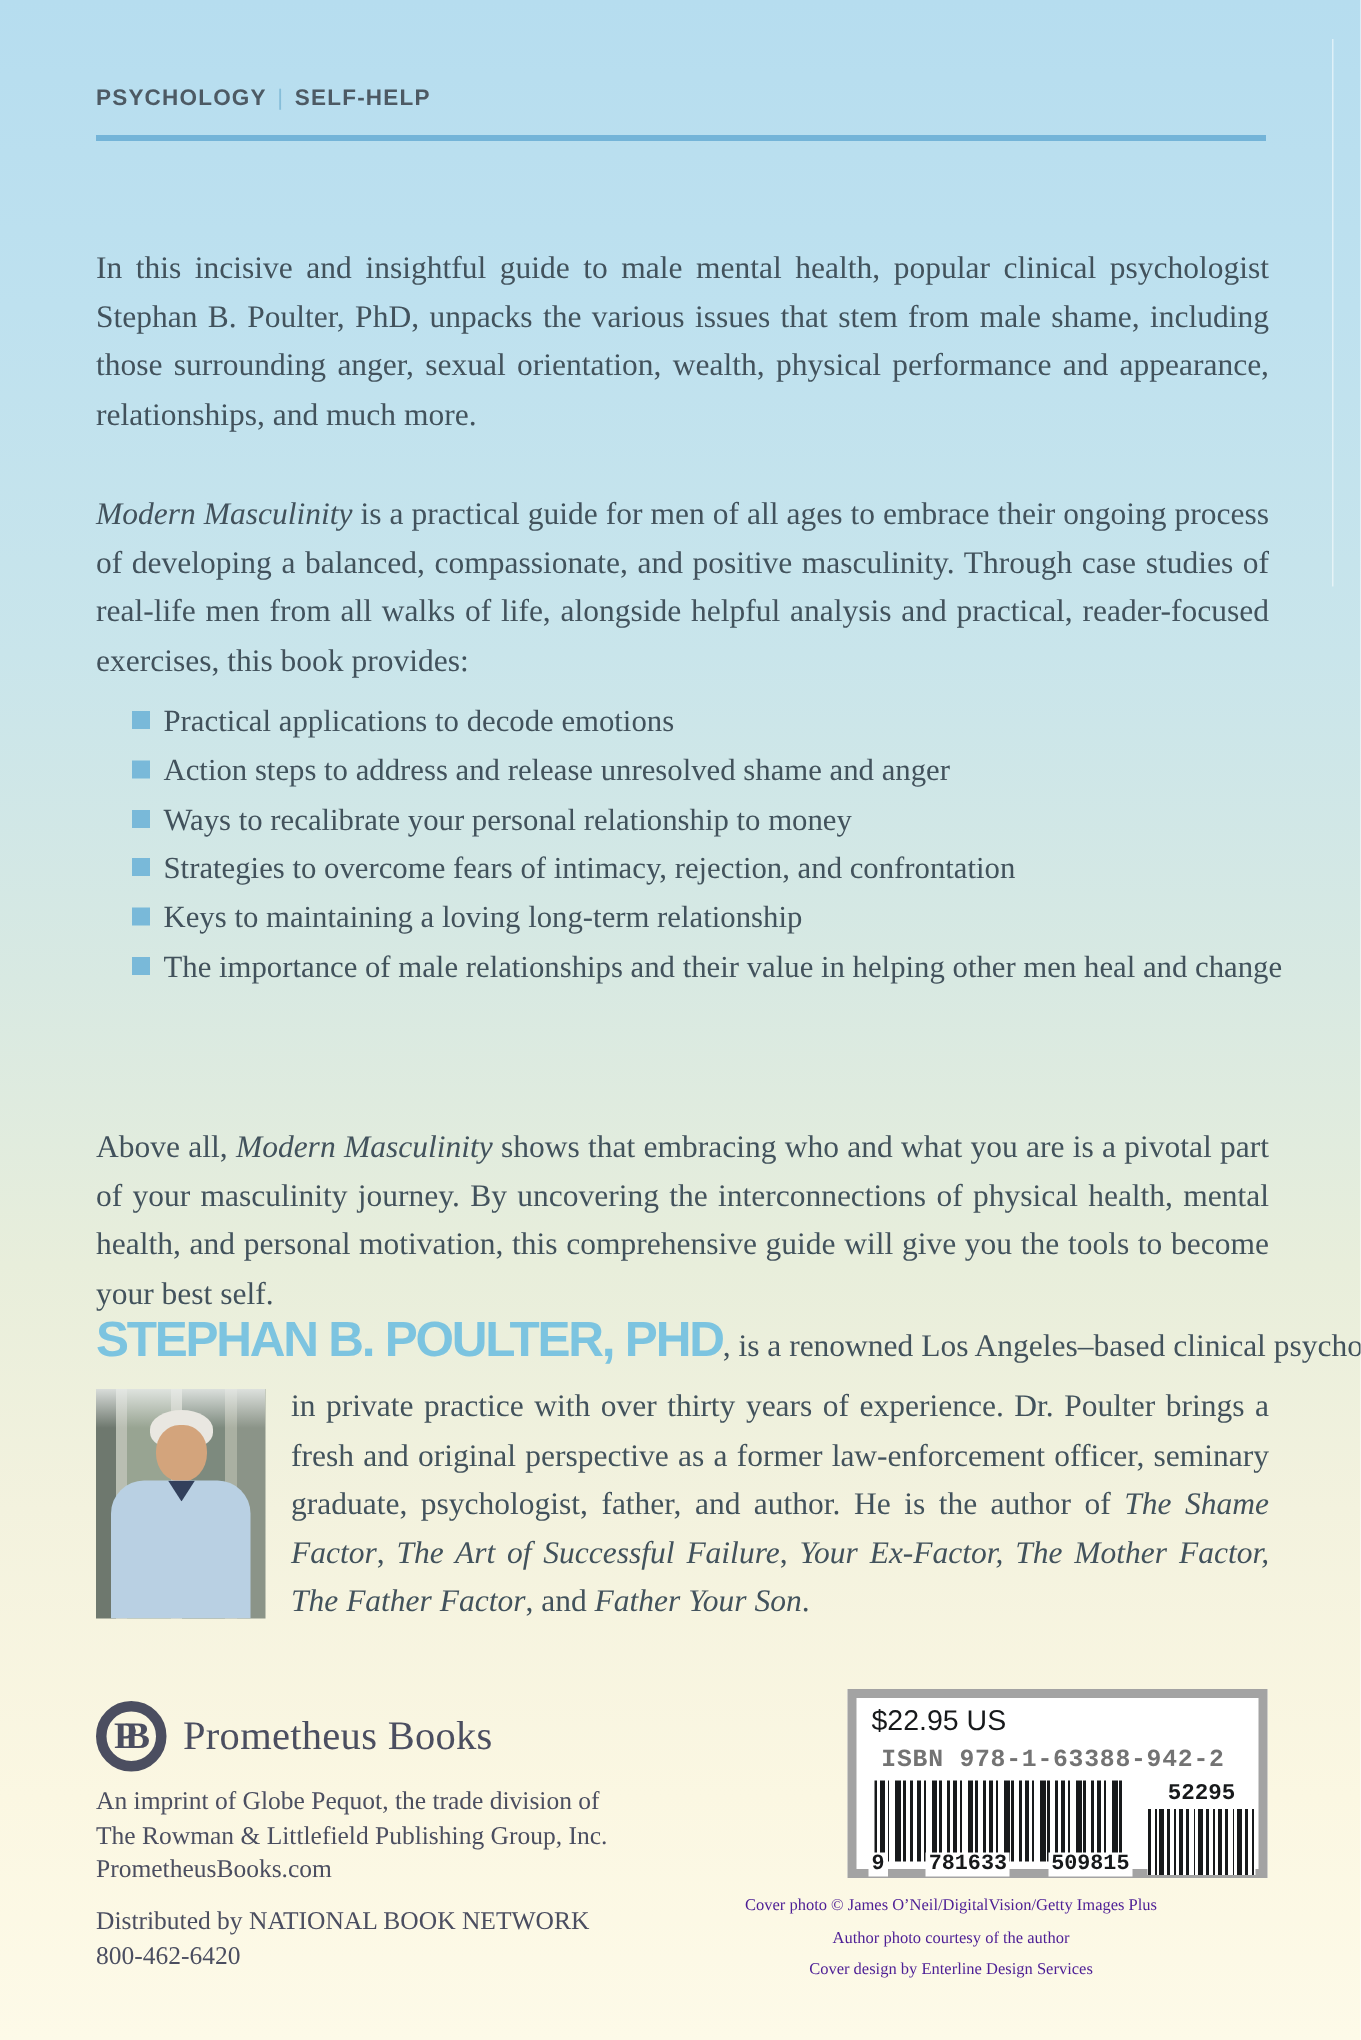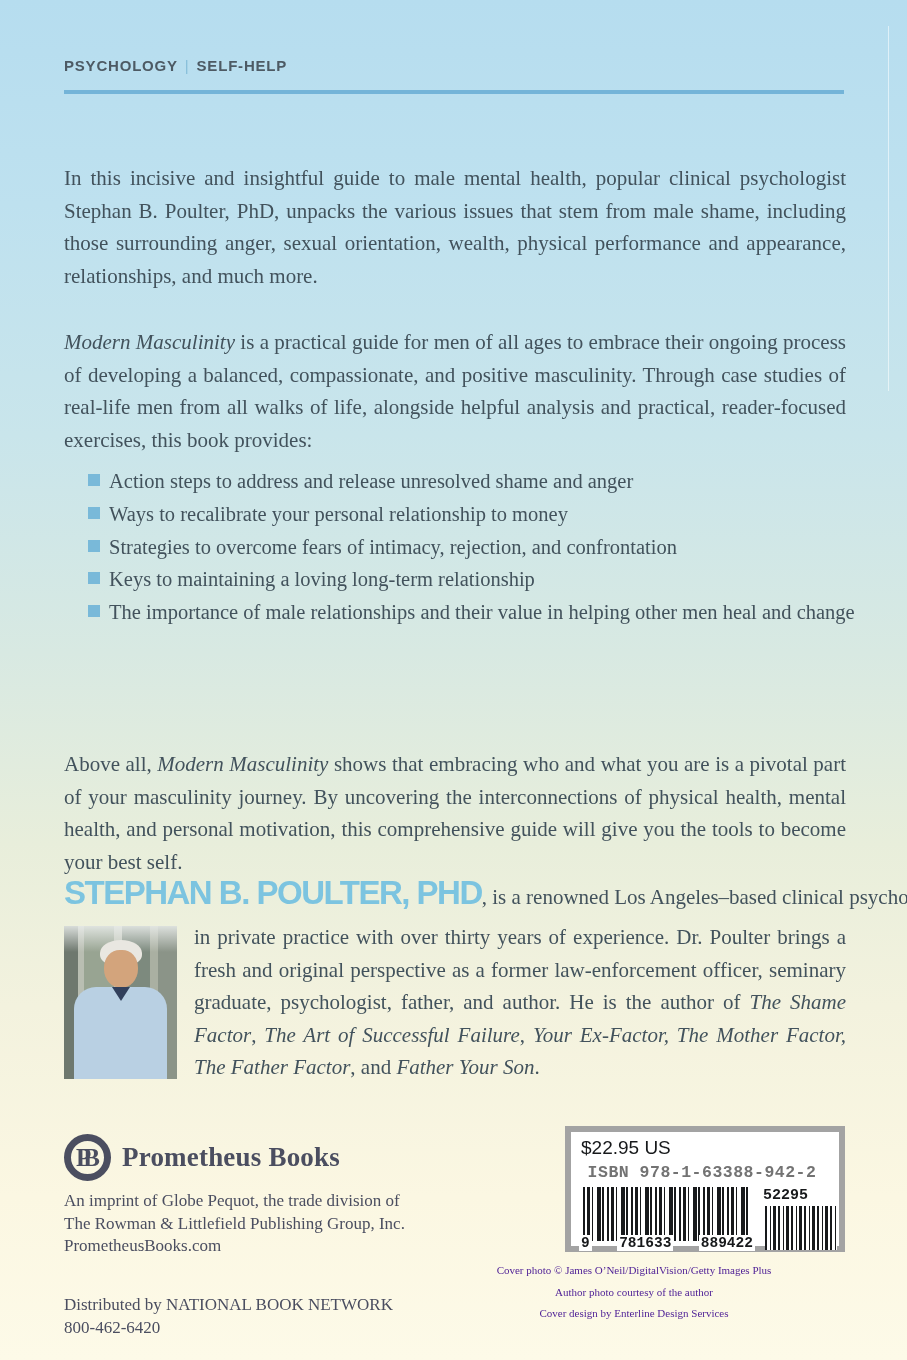--- a/index.html
+++ b/index.html
@@ -100,25 +100,25 @@
 
   
   .publisher { position: absolute; left: 64px; top: 1134px; color: #4b4e60; }
   .logo-row { display: flex; align-items: center; gap: 11px; }
   .logo-circle {
     width: 47px; height: 47px; border: 7px solid #4b4e60; border-radius: 50%;
     display: flex; align-items: center; justify-content: center;
     font-weight: bold; font-size: 25px; letter-spacing: -8px;
     color: #4b4e60; padding-right: 7px;
   }
-  .publisher-name { font-weight: bold; font-size: 27px; letter-spacing: 0.2px; }
+  .publisher-name { font-weight: normal; font-size: 27px; letter-spacing: 0.2px; }
   .imprint { margin-top: 9px; font-size: 17px; line-height: 22.5px; }
   .distribution {
     position: absolute; left: 64px; top: 1269px;
-    font-size: 17px; line-height: 23px; color: #4b4e60; margin-top: 24px;
+    font-size: 17px; line-height: 23px; color: #4b4e60;
   }
 
   
   .barcode-box {
     position: absolute; left: 565px; top: 1126px; width: 280px; height: 126px;
     background: #ffffff; border: 6px solid #a3a3a3;
   }
   .price {
     position: absolute; left: 10px; top: 5px;
     font-family: "Liberation Sans", sans-serif; font-size: 19px; color: #17191b;
@@ -136,21 +136,21 @@
       #17191b 19px 21px, #fff 21px 24px);
   }
   .ean-digits {
     position: absolute; left: 8px; top: 103px; width: 176px;
     display: flex; justify-content: space-between;
     font-family: "Liberation Mono", monospace; font-weight: bold;
     font-size: 14.5px; color: #17191b; background: transparent;
   }
   .ean-digits span { background: #fff; padding: 0 2px; }
   .addon-code {
-    position: absolute; left: 192px; top: 55px; width: 76px; 
+    position: absolute; left: 192px; top: 55px; width: 76px; text-align: center;
     font-family: "Liberation Mono", monospace; font-weight: bold;
     font-size: 15px; color: #17191b;
   }
   .bars-addon {
     position: absolute; left: 194px; top: 74px; width: 72px; height: 44px;
     background: repeating-linear-gradient(90deg,
       #17191b 0 2px, #fff 2px 5px, #17191b 5px 6px, #fff 6px 8px,
       #17191b 8px 11px, #fff 11px 13px);
   }
 
@@ -177,21 +177,21 @@
 
   <p class="para" id="p1">
     <span>In this incisive and insightful guide to male mental health, popular clinical psychologist Stephan B. Poulter, PhD, unpacks the various issues that stem from male shame, including those surrounding anger, sexual orientation, wealth, physical performance and appearance, relationships, and much more.</span>
   </p>
 
   <p class="para" id="p2">
     <em>Modern Masculinity</em><span> is a practical guide for men of all ages to embrace their ongoing process of developing a balanced, compassionate, and positive masculinity. Through case studies of real-life men from all walks of life, alongside helpful analysis and practical, reader-focused exercises, this book provides:</span>
   </p>
 
   <ul class="bullets">
-    <li><span class="bullet-sq"></span></li>
+    <li><span class="bullet-sq"></span><span>Practical applications to decode emotions</span></li>
     <li><span class="bullet-sq"></span><span>Action steps to address and release unresolved shame and anger</span></li>
     <li><span class="bullet-sq"></span><span>Ways to recalibrate your personal relationship to money</span></li>
     <li><span class="bullet-sq"></span><span>Strategies to overcome fears of intimacy, rejection, and confrontation</span></li>
     <li><span class="bullet-sq"></span><span>Keys to maintaining a loving long-term relationship</span></li>
     <li><span class="bullet-sq"></span><span>The importance of male relationships and their value in helping other men heal and change</span></li>
   </ul>
 
   <p class="para" id="p3">
     <span>Above all, </span><em>Modern Masculinity</em><span> shows that embracing who and what you are is a pivotal part of your masculinity journey. By uncovering the interconnections of physical health, mental health, and personal motivation, this comprehensive guide will give you the tools to become your best self.</span>
   </p>
@@ -230,21 +230,21 @@
     <div>800-462-6420</div>
   </div>
 
   <div class="barcode-box">
     <div class="price">$22.95 US</div>
     <div class="isbn-line">ISBN 978-1-63388-942-2</div>
     <div class="bars-main"></div>
     <div class="ean-digits">
       <span>9</span>
       <span>781633</span>
-      <span>889422</span>
+      <span>509815</span>
     </div>
     <div class="addon-code">52295</div>
     <div class="bars-addon"></div>
   </div>
 
   <div class="credits">
     <div>Cover photo © James O’Neil/DigitalVision/Getty Images Plus</div>
     <div>Author photo courtesy of the author</div>
     <div>Cover design by Enterline Design Services</div>
   </div>

